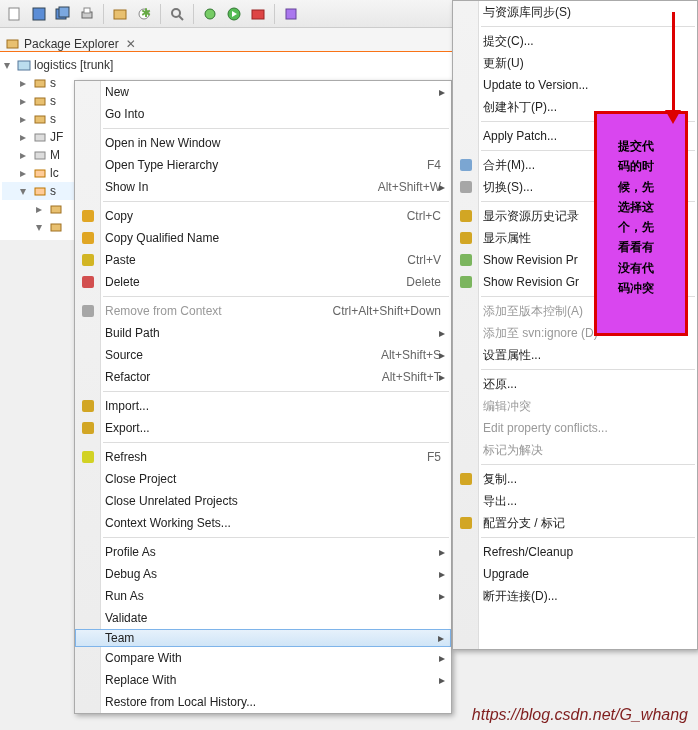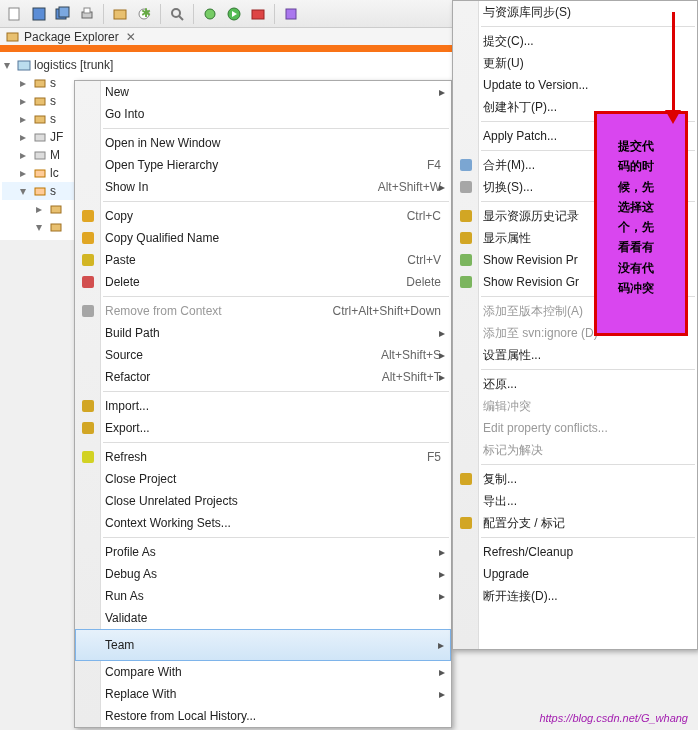--- a/index.html
+++ b/index.html
@@ -1,43 +1,43 @@
 <!DOCTYPE html>
 <html><head>
   <meta charset="utf-8">
   <style>
     * { box-sizing: border-box; margin: 0; padding: 0; font-family: "Microsoft YaHei", Tahoma, sans-serif; font-size: 12px; }
     body { background: #f0f0f0; width: 698px; height: 730px; overflow: hidden; position: relative; }
     .toolbar { background: linear-gradient(#f5f5f5,#e8e8e8); border-bottom: 1px solid #ccc; height: 28px; display: flex; align-items: center; padding: 0 4px; gap: 2px; }
     .toolbar .tbtn { width: 22px; height: 22px; display: inline-flex; align-items: center; justify-content: center; }
     .toolbar .sep { width: 1px; height: 20px; background: #ccc; margin: 0 3px; }
-    .pkg-bar { background: #f5f5f5; border-bottom: 7px solid #f97316; height: 24px; display: flex; align-items: center; padding: 0 6px; gap: 4px; }
+    .pkg-bar { background: #f5f5f5; border-bottom: 1px solid #f97316; height: 24px; display: flex; align-items: flex-end; padding: 0 6px; gap: 4px; }
     .pkg-bar .title { color: #333; }
     .pkg-bar .x { color: #666; margin-left: 3px; }
     .pkg-bar .spacer { flex: 1; }
     .tree { background: #fff; padding: 4px 2px; font-size: 12px; }
     .tree-row { display: flex; align-items: center; height: 18px; padding-left: 2px; color: #333; }
     .tree-row .tw { width: 12px; color: #777; }
     .tree-row .ic { width: 16px; height: 16px; margin-right: 2px; display: inline-flex; align-items: center; justify-content: center; }
     .sel { background: rgba(51,153,255,.1); }
     .context-menu { position: absolute; background: #fff; border: 1px solid #aaa; box-shadow: 2px 2px 5px rgba(0,0,0,.3); }
     .menu1 { left: 74px; top: 80px; width: 378px; }
     .menu2 { left: 452px; top: 0; width: 246px; height: 650px; }
     .mgutter { position: absolute; left: 0; top: 0; width: 26px; height: 100%; background: linear-gradient(#f3f3f3,#ececec); border-right: 1px solid #ddd; }
     .mitem { position: relative; display: flex; align-items: center; height: 22px; padding-left: 30px; padding-right: 10px; color: #222; }
     .mitem.disabled { color: #999; align-items: center; }
-    .mitem.hover { background: linear-gradient(#e6f1fb,#d0e5f7); border: 1px solid #7eb4ea; height: 32px; padding-left: 29px; }
+    .mitem.hover { background: linear-gradient(#e6f1fb,#d0e5f7); border: 1px solid #7eb4ea; height: 18px; padding-left: 29px; }
     .mitem .shortcut { margin-left: auto; color: #666; }
     .mitem .arrow { position: absolute; right: 6px; color: #555; }
     .msep { height: 1px; background: #ddd; margin: 3px 2px 3px 28px; position: relative; }
     .mic { position: absolute; left: 4px; width: 18px; height: 18px; display: flex; align-items: center; justify-content: center; }
     .callout { position: absolute; left: 594px; top: 111px; width: 94px; height: 225px; border: 3px solid #d00; background: #d946ef; padding: 21px; font-size: 15px; font-weight: bold; line-height: 1.35; color: #000; }
     .arrow-line { position: absolute; left: 672px; top: 12px; width: 3px; height: 106px; background: #d00; }
     .arrow-head { position: absolute; left: 665px; top: 110px; width: 0; height: 0; border-left: 8px solid transparent; border-right: 8px solid transparent; border-top: 14px solid #d00; }
-    .watermark { position: absolute; bottom: 6px; right: 10px; color: #a21caf; font-size: 11px; font-style: italic; }
+    .watermark { position: absolute; bottom: 6px; right: 10px; color: #7f1d1d; font-size: 16px; font-style: italic; }
     svg { display: block; }
   </style>
 </head>
 <body>
 
 <div class="toolbar">
   <span class="tbtn">
       <svg width="16" height="16">
         <rect x="2" y="2" width="10" height="12" fill="#fff" stroke="#888"></rect>
       </svg>

